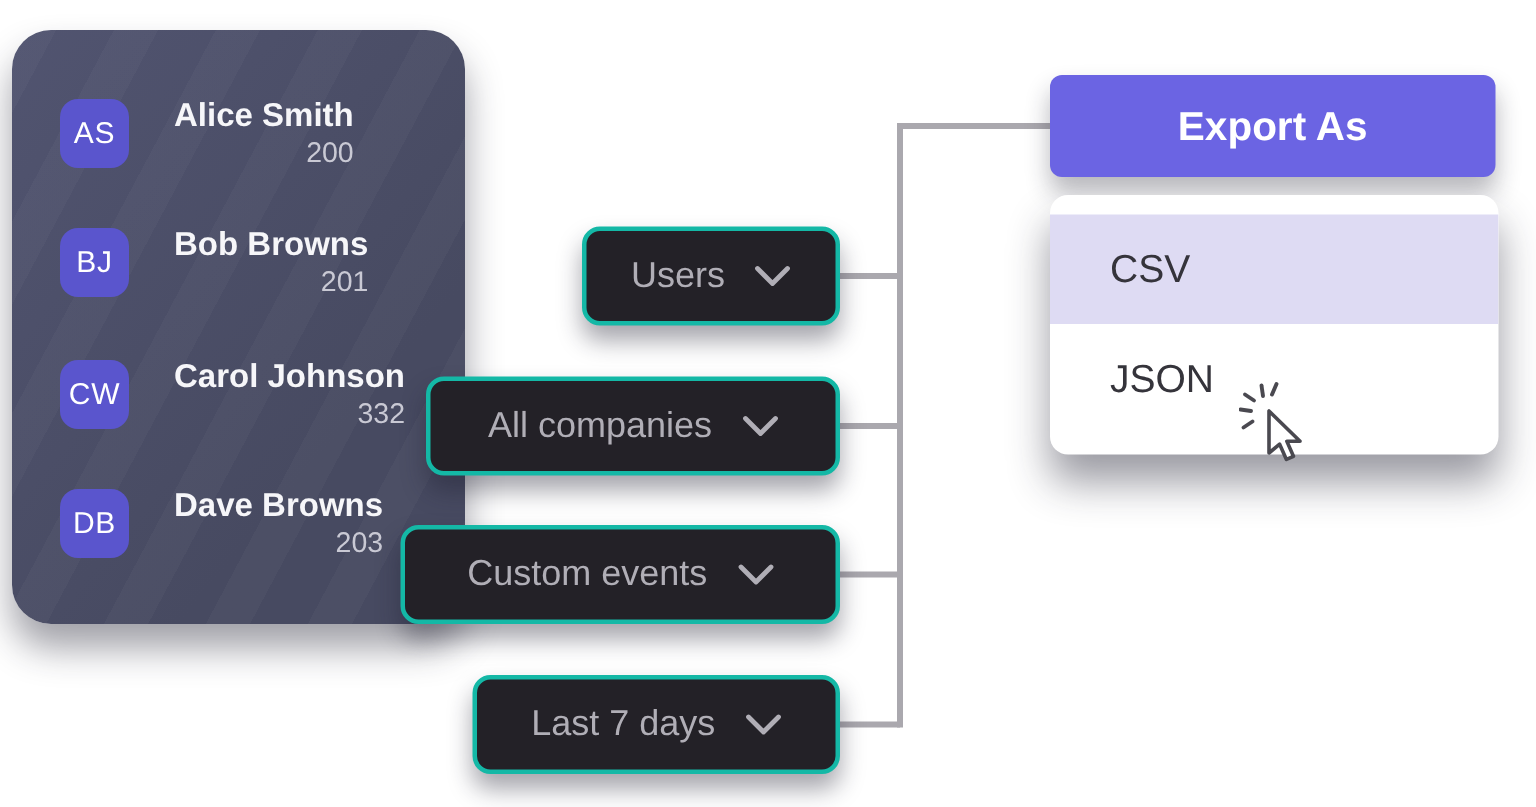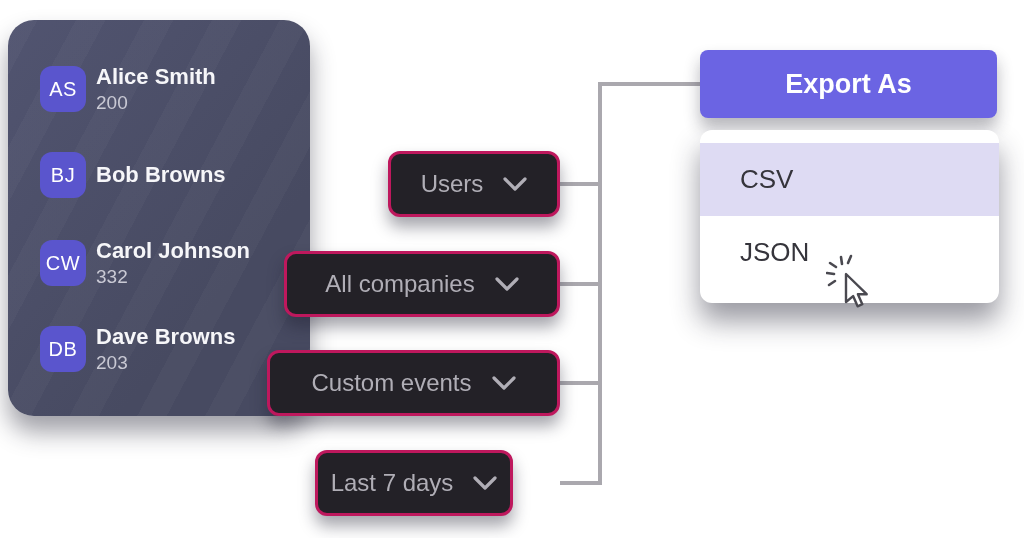--- a/index.html
+++ b/index.html
@@ -13,54 +13,54 @@
   
   .panel{
     position:absolute;left:8px;top:20px;width:302px;height:396px;
     border-radius:26px;
     background:
       repeating-linear-gradient(118deg, rgba(255,255,255,0.028) 0 26px, rgba(255,255,255,0) 26px 60px),
       linear-gradient(130deg,#515470 0%,#474a61 70%);
     box-shadow:0 16px 24px rgba(30,30,48,.42);
   }
   .user-row{
-    position:absolute;left:32px;display:flex;align-items:center;gap:10px;height:46px;
+    position:absolute;left:32px;display:flex;align-items:center;gap:30px;height:46px;
   }
   .user-row.r0{top:46px}.user-row.r1{top:132px}.user-row.r2{top:220px}.user-row.r3{top:306px}
   .avatar{
     width:46px;height:46px;border-radius:12px;background:#5a55cd;flex:0 0 46px;
     display:flex;align-items:center;justify-content:center;
     color:#fff;font-size:20px;font-weight:400;letter-spacing:.5px;
   }
-  .user-text{display:flex;flex-direction:column;justify-content:center;line-height:1.15;}
+  .user-text{display:flex;flex-direction:column;justify-content:center;line-height:1.15;text-align:right;}
   .user-name{font-size:22px;font-weight:700;color:#f6f6f9;}
   .user-value{font-size:19px;font-weight:400;color:#c9c9d4;margin-top:2px;}
 
   
   .line{position:absolute;background:#aaa8ae;}
   .trunk{left:598px;top:82px;width:4px;height:403px;}
   .br-export{left:598px;top:82px;width:102px;height:4px;}
   .br-users{left:560px;top:182px;width:40px;height:4px;}
   .br-companies{left:560px;top:282px;width:40px;height:4px;}
   .br-events{left:560px;top:381px;width:40px;height:4px;}
   .br-days{left:560px;top:481px;width:40px;height:4px;}
 
   
   .filter{
     position:absolute;box-sizing:border-box;height:66px;
-    background:#232127;border:3px solid #be185d;border-radius:12px;
+    background:#232127;border:3px solid #14b8a6;border-radius:12px;
     display:flex;align-items:center;justify-content:center;gap:20px;
     color:#b0aeb6;font-size:24px;
     box-shadow:0 10px 16px rgba(30,30,48,.4);
     cursor:pointer;
   }
   .f-users{left:388px;top:151px;width:172px;}
   .f-companies{left:284px;top:251px;width:276px;}
   .f-events{left:267px;top:350px;width:293px;}
-  .f-days{left:315px;top:450px;width:198px;}
+  .f-days{left:315px;top:450px;width:245px;}
   .chev{flex:0 0 auto;display:block;}
 
   
   .export-btn{
     position:absolute;left:700px;top:50px;width:297px;height:68px;
     border-radius:8px;background:#6b64e3;
     display:flex;align-items:center;justify-content:center;
     color:#ffffff;font-size:27px;font-weight:700;
     box-shadow:0 10px 16px rgba(30,30,48,.32);
     cursor:pointer;
@@ -93,20 +93,21 @@
       <div class="user-text">
         <span class="user-name">Alice Smith</span>
         <span class="user-value">200</span>
       </div>
     </div>
 
     <div class="user-row r1">
       <div class="avatar">BJ</div>
       <div class="user-text">
         <span class="user-name">Bob Browns</span>
+        <span class="user-value">201</span>
       </div>
     </div>
 
     <div class="user-row r2">
       <div class="avatar">CW</div>
       <div class="user-text">
         <span class="user-name">Carol Johnson</span>
         <span class="user-value">332</span>
       </div>
     </div>

